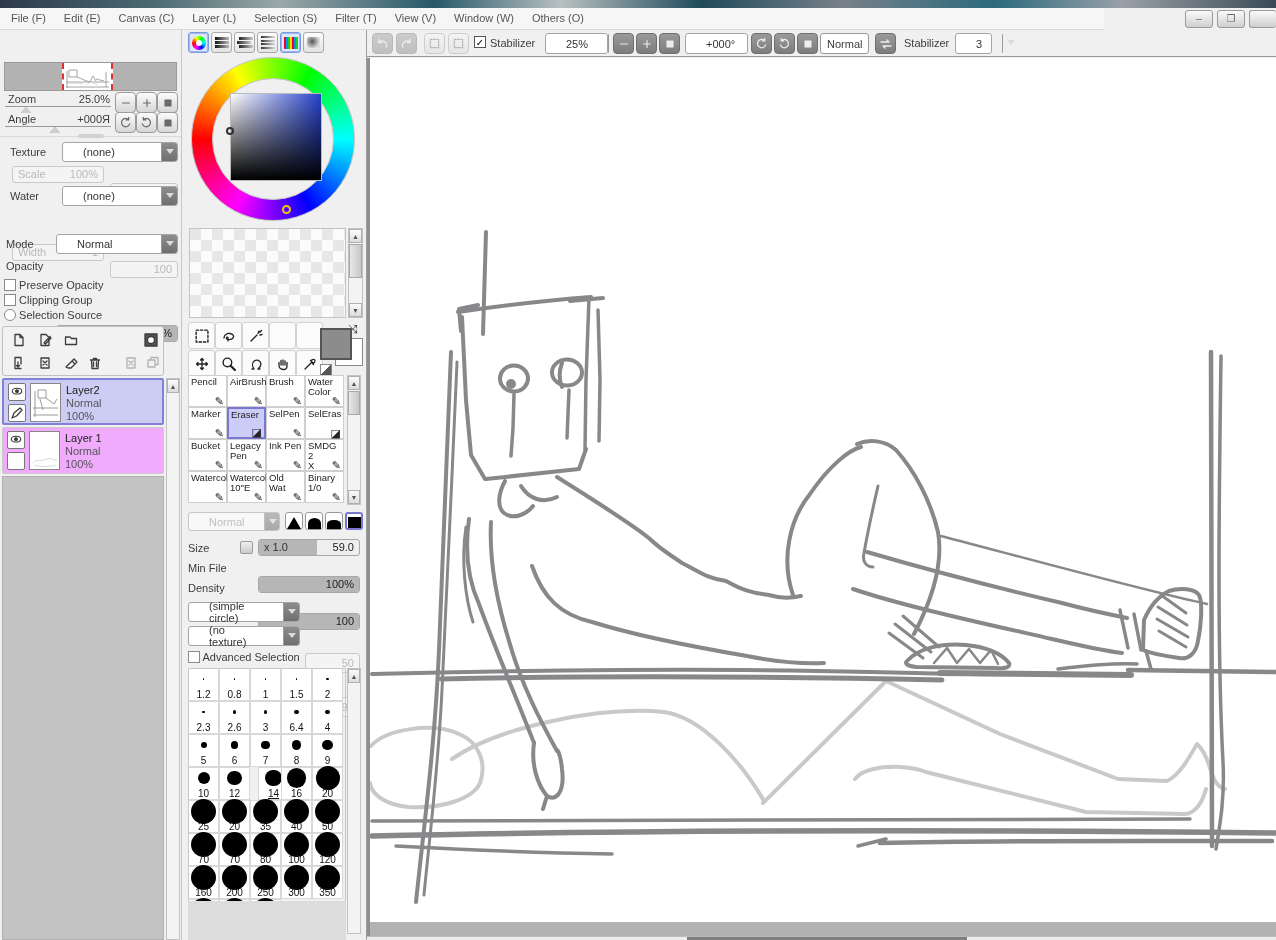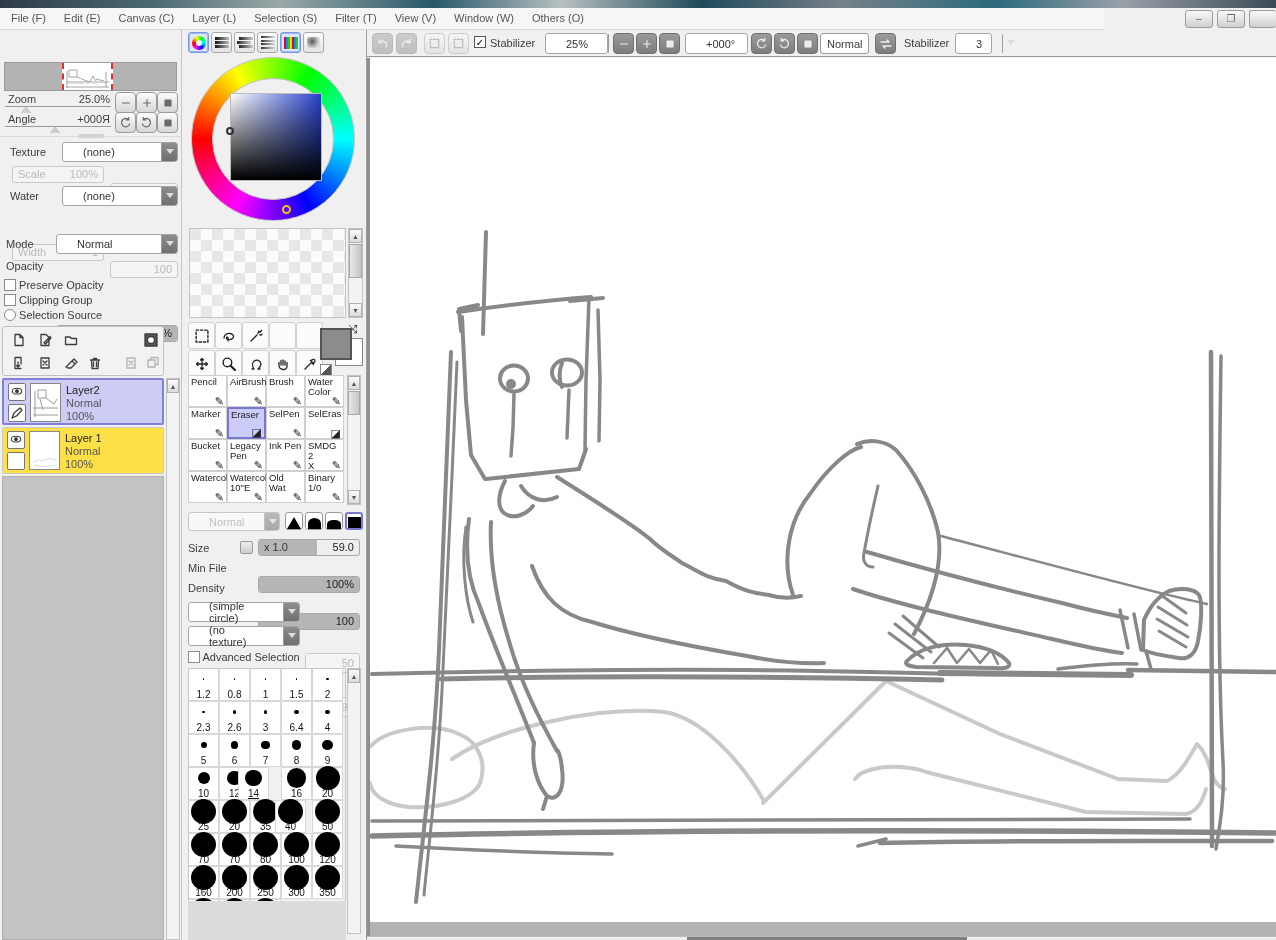--- a/index.html
+++ b/index.html
@@ -37,21 +37,21 @@
   .sthumb { position:absolute; left:0; right:0; background:linear-gradient(90deg,#e8e8e8,#c6c6c6); border:1px solid #a8a8a8; }
   
   #leftpanel { left:0; top:30px; width:182px; height:910px; background:#f0f0f0; border-right:1px solid #c6c6c6; }
   #middlepanel { left:182px; top:30px; width:185px; height:910px; background:#f0f0f0; border-right:1px solid #9d9d9d; }
   #canvaspanel { left:367px; top:30px; width:909px; height:910px; background:#f0f0f0; }
   .label { color:#3c3c3c; }
   .navbox { background:#b3b3b3; border:1px solid #9a9a9a; }
   .sec-divider { border-top:1px solid #dadada; }
   .iconbox { border:1px solid #c0c0c0; border-radius:3px; background:#f2f2f2; }
   .licon { width:20px; height:20px; display:flex; align-items:center; justify-content:center; }
-  .layer-row { background:#fde047; border:1px solid #c9c9c9; border-radius:2px; }
+  .layer-row { background:#f0abfc; border:1px solid #c9c9c9; border-radius:2px; }
   .layer-row.sel { background:#ccccf5; border:2px solid #8181d8; }
   .eyebox { width:18px; height:18px; background:#fff; border:1px solid #777; border-radius:2px; display:flex; align-items:center; justify-content:center; }
   .thumb { background:#fff; border:1px solid #888; }
   
   .toolcell { position:absolute; width:39px; height:32px; background:#fff; border:1px solid #cfcfcf; font-size:9.5px;
     padding:1px 2px; white-space:pre-line; line-height:10px; color:#222; }
   .toolcell.sel { background:#ccccf8; border:2px solid #7878d0; }
   .toolcell .pg { position:absolute; right:2px; bottom:0px; font-size:11px; color:#222; }
   .shapebtn { position:absolute; width:18px; height:18px; background:#fff; border:1px solid #9a9a9a; border-radius:3px;
     display:flex; align-items:flex-end; justify-content:center; }
@@ -598,21 +598,21 @@
           <div class="dot" style="width:12px;height:12px;"></div>
         </div>
         <div>10</div>
       </div>
       <div class="sizecell" style="left: 37px; top: 737px;">
         <div style="height:20px;display:flex;align-items:center;justify-content:center;">
           <div class="dot" style="width:14.399999999999999px;height:14.399999999999999px;"></div>
         </div>
         <div>12</div>
       </div>
-      <div class="sizecell" style="left: 56px; top: 737px; text-decoration: underline;">
+      <div class="sizecell" style="left: 76px; top: 737px; text-decoration: underline;">
         <div style="height:20px;display:flex;align-items:center;justify-content:center;">
           <div class="dot" style="width:16.8px;height:16.8px;"></div>
         </div>
         <div>14</div>
       </div>
       <div class="sizecell" style="left: 99px; top: 737px;">
         <div style="height:20px;display:flex;align-items:center;justify-content:center;">
           <div class="dot" style="width:19.2px;height:19.2px;"></div>
         </div>
         <div>16</div>
@@ -634,21 +634,21 @@
           <div class="dot" style="width:25px;height:25px;"></div>
         </div>
         <div>20</div>
       </div>
       <div class="sizecell" style="left: 68px; top: 770px;">
         <div style="height:20px;display:flex;align-items:center;justify-content:center;">
           <div class="dot" style="width:25px;height:25px;"></div>
         </div>
         <div>35</div>
       </div>
-      <div class="sizecell" style="left: 93px; top: 770px;">
+      <div class="sizecell" style="left: 99px; top: 770px;">
         <div style="height:20px;display:flex;align-items:center;justify-content:center;">
           <div class="dot" style="width:25px;height:25px;"></div>
         </div>
         <div>40</div>
       </div>
       <div class="sizecell" style="left: 130px; top: 770px;">
         <div style="height:20px;display:flex;align-items:center;justify-content:center;">
           <div class="dot" style="width:25px;height:25px;"></div>
         </div>
         <div>50</div>

